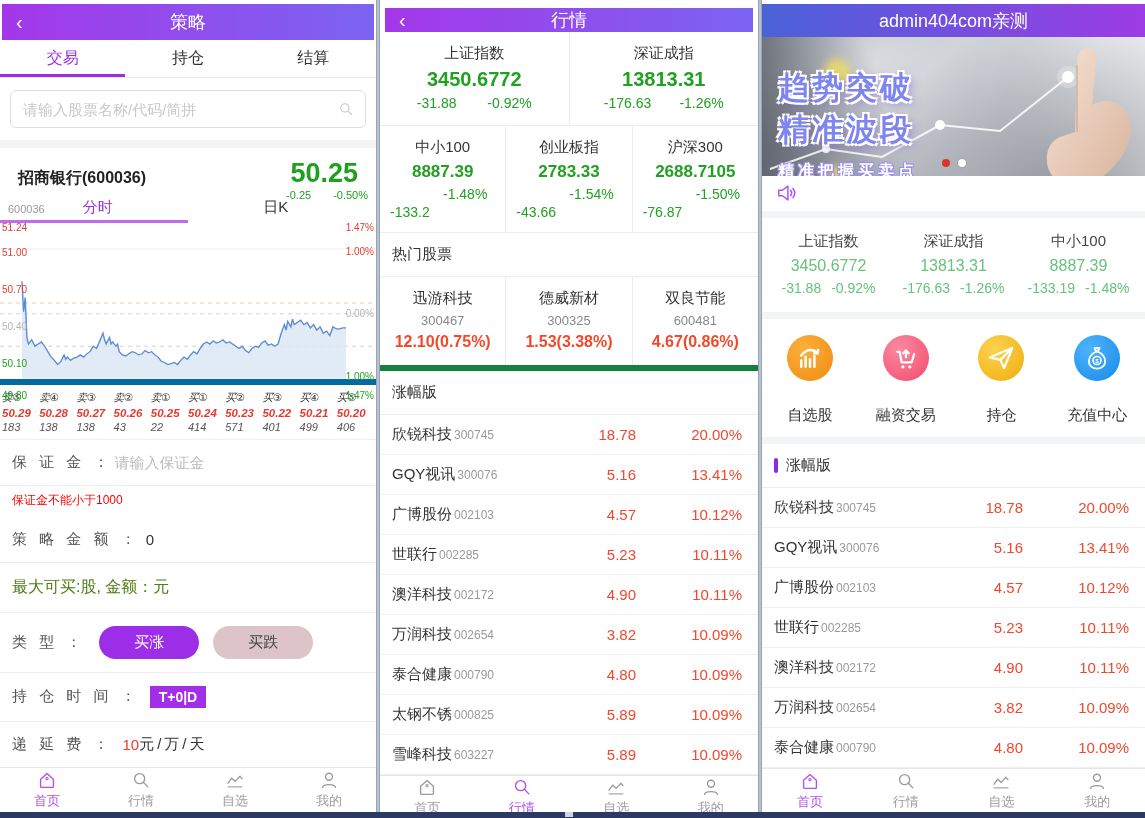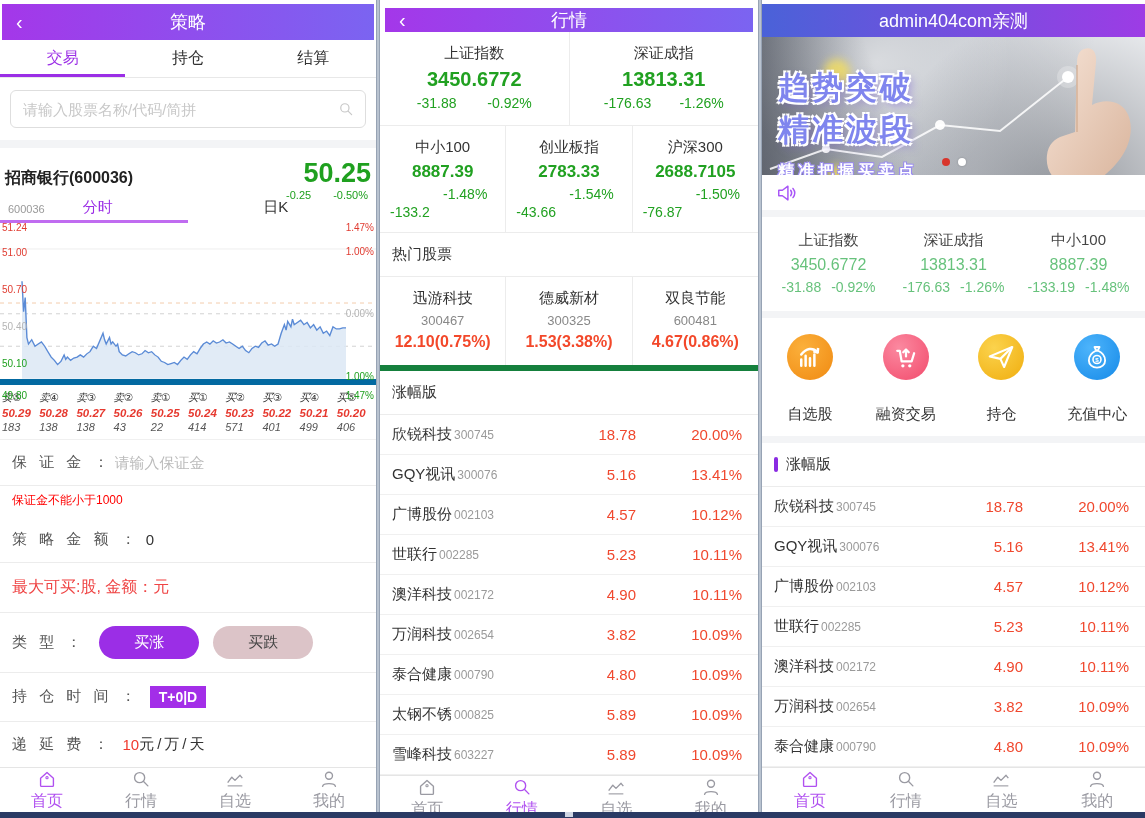--- a/index.html
+++ b/index.html
@@ -20,21 +20,21 @@
   .gap{height:8px;background:#f3f4f6;}
   
   .tabs3{display:flex;height:42px;border-bottom:1px solid #e8e8e8;position:relative;}
   .tabs3 .t{flex:1;display:flex;align-items:center;justify-content:center;font-size:16px;color:#333;cursor:pointer;}
   .tabs3 .t.on{color:#9b2ee6;}
   .tabs3 .bar{position:absolute;left:0;bottom:0;width:33.33%;height:3px;background:#9b2ee6;}
   .searchwrap{padding:12px 10px;}
   .searchbox{display:flex;align-items:center;border:1px solid #dedede;border-radius:6px;height:38px;padding:0 10px;}
   .searchbox input{flex:1;border:none;outline:none;font-size:15px;color:#333;background:transparent;}
   .searchbox input::placeholder{color:#c8c8c8;}
-  .stockrow{display:flex;justify-content:space-between;align-items:flex-start;padding:10px 5px 0;}
+  .stockrow{display:flex;justify-content:space-between;align-items:flex-start;padding:10px 18px 0;}
   .stockname{font-size:16px;font-weight:bold;color:#222;padding-top:10px;}
   .stockprice{font-size:27px;font-weight:bold;color:#1fa01f;}
   .subtabs{position:relative;height:38px;}
   .subtabs .code{position:absolute;left:8px;bottom:8px;font-size:11px;color:#999;}
   .subtabs .mt{position:absolute;left:22%;bottom:6px;font-size:15px;color:#9b2ee6;cursor:pointer;}
   .subtabs .dk{position:absolute;left:70%;bottom:6px;font-size:15px;color:#333;cursor:pointer;}
   .subtabs .chg{position:absolute;right:8px;top:0;font-size:11px;color:#1fa01f;}
   .subtabs .chg span{margin-left:22px;}
   .subtabs .bar{position:absolute;left:0;bottom:0;width:50%;height:3px;background:#c06cf0;}
   
@@ -51,32 +51,32 @@
   .q-col{}
   .q-l{font-size:10.5px;color:#333;font-style:italic;}
   .q-p{font-size:11.5px;color:#e6392f;font-weight:bold;font-style:italic;margin:2px 0;}
   .q-v{font-size:11px;color:#555;font-style:italic;}
   
   .frow{display:flex;align-items:center;padding:13px 12px;font-size:15px;color:#555;}
   .frow .lbl{letter-spacing:4px;white-space:nowrap;}
   .frow input{border:none;outline:none;font-size:15px;flex:1;color:#333;background:transparent;}
   .frow input::placeholder{color:#bbb;}
   .warn{color:#ff0000;font-size:12px;padding:6px 12px 8px;}
-  .maxbuy{color:#ef4444;font-size:16px;padding:14px 12px;}
+  .maxbuy{color:#4d7c0f;font-size:16px;padding:14px 12px;}
   .typebtn{border:none;border-radius:17px;width:100px;height:33px;font-size:15px;cursor:pointer;margin-left:14px;font-family:inherit;}
   .typebtn.up{background:#9b2ee6;color:#fff;}
   .typebtn.down{background:#dcc4c8;color:#444;}
   .badge{background:#a32ee8;color:#fff;border-radius:0;padding:3px 9px;font-size:14px;font-weight:bold;margin-left:10px;}
   .feeval{color:#f03a2e;margin-left:10px;}
   .feeunit{color:#333;letter-spacing:3px;}
   
   .bnav{height:50px;border-top:1px solid #e5e5e5;display:flex;align-items:center;background:#fff;}
   .bnav .ni{flex:1;display:flex;flex-direction:column;align-items:center;justify-content:center;color:#9a9aa2;cursor:pointer;}
   .bnav .ni svg{width:22px;height:22px;}
-  .bnav .ni .nl{font-size:16px;margin-top:1px;}
+  .bnav .ni .nl{font-size:13px;margin-top:1px;}
   .bnav .ni.on{color:#b050f0;}
   
   .idx2{display:flex;border-bottom:1px solid #ececec;}
   .idx2 .cell{flex:1;padding:12px 6px 14px;text-align:center;}
   .idx2 .cell + .cell{border-left:1px solid #ececec;}
   .idx-name{font-size:15px;color:#333;}
   .idx-val{font-size:20px;font-weight:bold;color:#21a121;margin:5px 0 4px;}
   .idx-chg{display:flex;justify-content:space-evenly;font-size:14px;color:#21a121;}
   .idx3{display:flex;border-bottom:1px solid #ececec;}
   .idx3 .cell{flex:1;padding:12px 6px 12px;}

